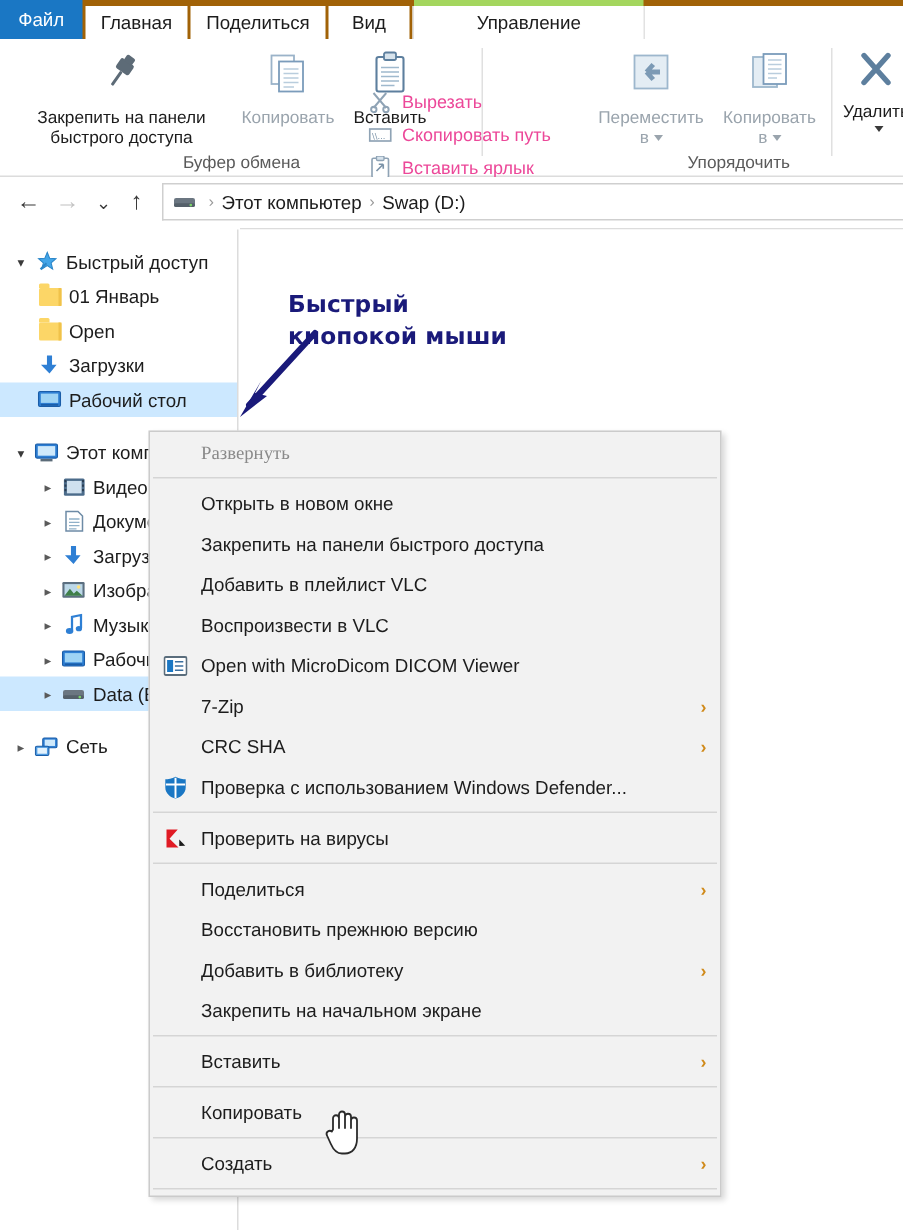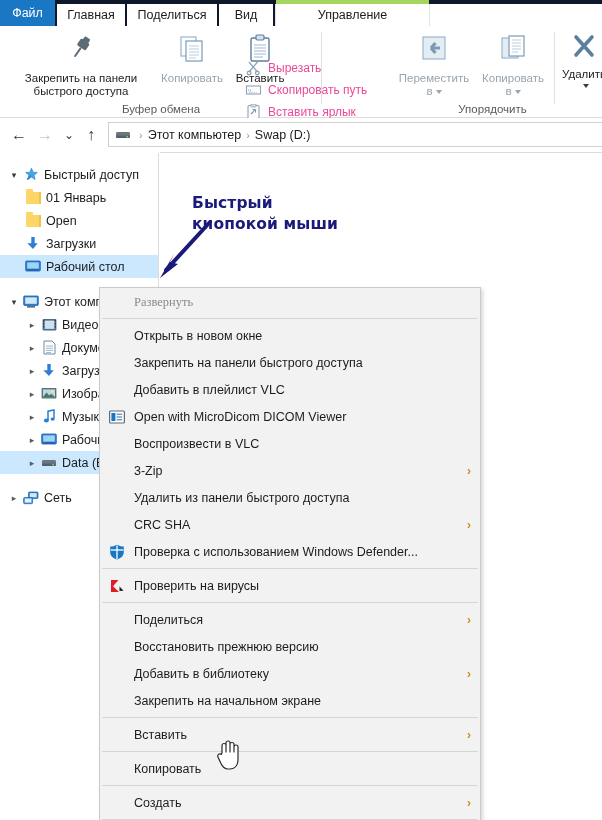--- a/index.html
+++ b/index.html
@@ -10,21 +10,21 @@
     font-family: "Liberation Sans", sans-serif;
     overflow: hidden;
   }
   #app {
     position: relative;
     width: 602px; height: 820px;
     background: #ffffff;
   }
   .tabbar {
     position: absolute; left: 0; top: 0; width: 602px; height: 26px;
-    background: #0f172a;
+    background: #a16207;
   }
   .tab {
     position: absolute; top: 4px; height: 22px;
     display: flex; align-items: center; justify-content: center;
     font-size: 12.5px; color: #1c1c1c;
     background: #ffffff;
     cursor: default;
     white-space: nowrap;
   }
   .tab.file {
@@ -574,46 +574,43 @@
 
     <div class="mi">
       <span>Закрепить на панели быстрого доступа</span>
     </div>
 
     <div class="mi">
       <span>Добавить в плейлист VLC</span>
     </div>
 
     <div class="mi">
+      <span>Воспроизвести в VLC</span>
+    </div>
+
+    <div class="mi">
       <span class="miico">
         <svg width="16" height="16" viewBox="0 0 16 16">
           <rect x="0.6" y="2" width="14.8" height="12" rx="1" fill="#ffffff" stroke="#5a6d7c" stroke-width="1.2"></rect>
           <rect x="2.4" y="4" width="4" height="8" fill="#1a77c4"></rect>
           <g stroke="#3a6e9e" stroke-width="1">
             <line x1="7.6" y1="5.2" x2="13.2" y2="5.2"></line>
             <line x1="7.6" y1="8" x2="13.2" y2="8"></line>
             <line x1="7.6" y1="10.8" x2="13.2" y2="10.8"></line>
           </g>
         </svg>
       </span>
       <span>Open with MicroDicom DICOM Viewer</span>
     </div>
 
     <div class="mi">
-      <span>Воспроизвести в VLC</span>
-    </div>
-
-    <div class="mi">
-      <span>3-Zip</span>
+      <span>7-Zip</span>
       <span class="arrow">›</span>
     </div>
 
-    <div class="mi">
-      <span>Удалить из панели быстрого доступа</span>
-    </div>
 
     <div class="mi">
       <span>CRC SHA</span>
       <span class="arrow">›</span>
     </div>
 
     <div class="mi">
       <span class="miico">
         <svg width="16" height="16" viewBox="0 0 16 16">
           <path d="M8 0.8 C5.5 2.2 3 2.5 1.2 2.5 V8 C1.2 12 4.6 14.6 8 15.4 C11.4 14.6 14.8 12 14.8 8 V2.5 C13 2.5 10.5 2.2 8 0.8 Z" fill="#1a77c4"></path>

